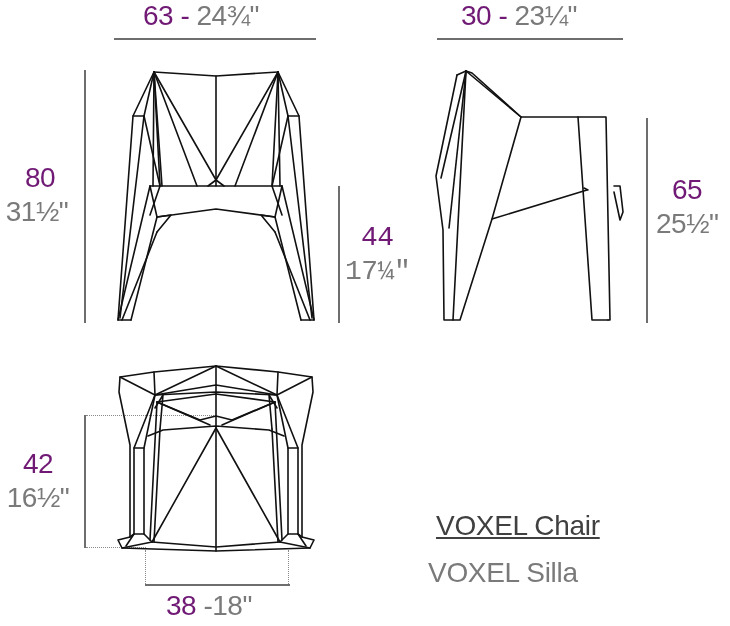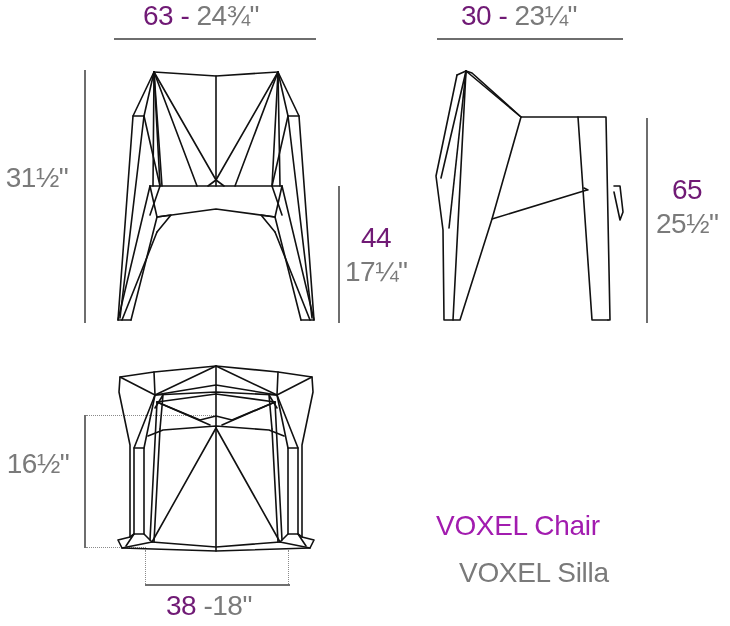--- a/index.html
+++ b/index.html
@@ -12,57 +12,59 @@
   .hline { position: absolute; height: 1.5px; background: #6e6e6e; }
   .vline { position: absolute; width: 1.5px; background: #6e6e6e; }
   .dotted-h { position: absolute; height: 0; border-top: 1.5px dotted #8a8a8a; }
   .dotted-v { position: absolute; width: 0; border-left: 1.5px dotted #8a8a8a; }
   .label-big { font-size: 28px; letter-spacing: -0.5px; }
   svg.drawing { position: absolute; overflow: visible; }
   svg.drawing path, svg.drawing line, svg.drawing polyline, svg.drawing polygon {
     fill: none; stroke: #111111; stroke-width: 1.6; stroke-linejoin: round; stroke-linecap: round;
   }
   .title { font-size: 28px; letter-spacing: -0.3px; font-weight: 300; }
-  .title-en { color: #a21caf; }
+  .title-en { color: #404040; text-decoration: underline; }
   .title-es { color: #7a7a7a; }
 </style>
 </head>
 <body>
 
 <div class="abs dim label-big" style="left:143px; top:2px;">
   <span class="metric">63</span><span class="metric"> - </span><span class="imperial">24¾"</span>
 </div>
 <div class="hline" style="left:114px; top:38px; width:202px;"></div>
 
 <div class="abs dim label-big" style="left:461px; top:2px;">
   <span class="metric">30</span><span class="metric"> - </span><span class="imperial">23¼"</span>
 </div>
 <div class="hline" style="left:437px; top:38px; width:186px;"></div>
 
 <div class="vline" style="left:84px; top:70px; height:253px;"></div>
 <div class="abs dim label-big" style="left:0px; top:164px; width:80px; text-align:center;">
+  <div class="metric" style="margin-bottom:6px;">80</div>
   <div class="imperial" style="margin-left:-6px;">31½"</div>
 </div>
 
 <div class="vline" style="left:338px; top:186px; height:137px;"></div>
-<div class="abs dim label-big" style="left:345px; top:224px;">
+<div class="abs dim label-big" style="left:345px; top:224px;font-family:Liberation Mono, monospace;">
   <div class="metric" style="margin-left:16px; margin-bottom:6px;">44</div>
   <div class="imperial">17¼"</div>
 </div>
 
 <div class="vline" style="left:646px; top:118px; height:205px;"></div>
 <div class="abs dim label-big" style="left:656px; top:176px;">
   <div class="metric" style="margin-left:16px; margin-bottom:6px;">65</div>
   <div class="imperial">25½"</div>
 </div>
 
 <div class="vline" style="left:84px; top:415px; height:133px;"></div>
 <div class="dotted-h" style="left:86px; top:415px; width:130px;"></div>
 <div class="dotted-h" style="left:86px; top:547px; width:60px;"></div>
 <div class="abs dim label-big" style="left:0px; top:450px; width:80px; text-align:center;">
+  <div class="metric" style="margin-bottom:6px; margin-right:4px;">42</div>
   <div class="imperial" style="margin-left:-4px;">16½"</div>
 </div>
 
 <div class="dotted-v" style="left:145px; top:550px; height:34px;"></div>
 <div class="dotted-v" style="left:288px; top:550px; height:34px;"></div>
 <div class="hline" style="left:145px; top:584px; width:145px;"></div>
 <div class="abs dim label-big" style="left:166px; top:592px;">
   <span class="metric">38</span><span class="imperial"> -</span><span class="imperial">18"</span>
 </div>
 
@@ -158,13 +160,13 @@
   <line x1="277" y1="395" x2="288" y2="448"></line>
   <line x1="275" y1="402" x2="282" y2="540"></line>
   <line x1="272" y1="429" x2="278" y2="542"></line>
   <polyline points="302,537 298,534 288,534 280,542 310,548"></polyline>
   <line x1="298" y1="534" x2="306" y2="546"></line>
 
   <polyline points="152,542 216,547 280,542"></polyline>
 </svg>
 
 <div class="abs title title-en" style="left:436px; top:510px;">VOXEL Chair</div>
-<div class="abs title title-es" style="left:459px; top:557px;text-align:center;">VOXEL Silla</div>
+<div class="abs title title-es" style="left:428px; top:557px;text-align:center;">VOXEL Silla</div>
 
 </body></html>

